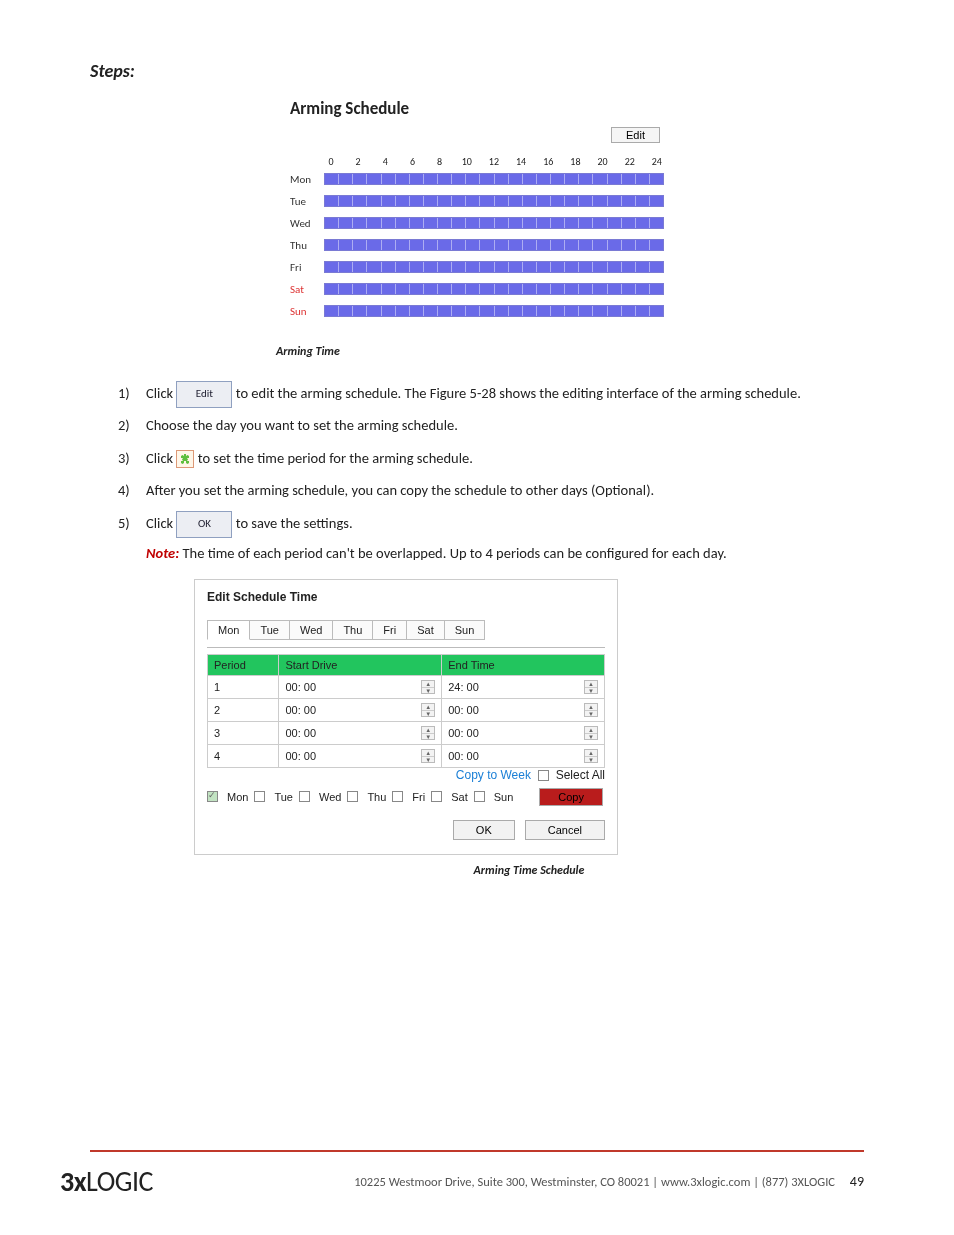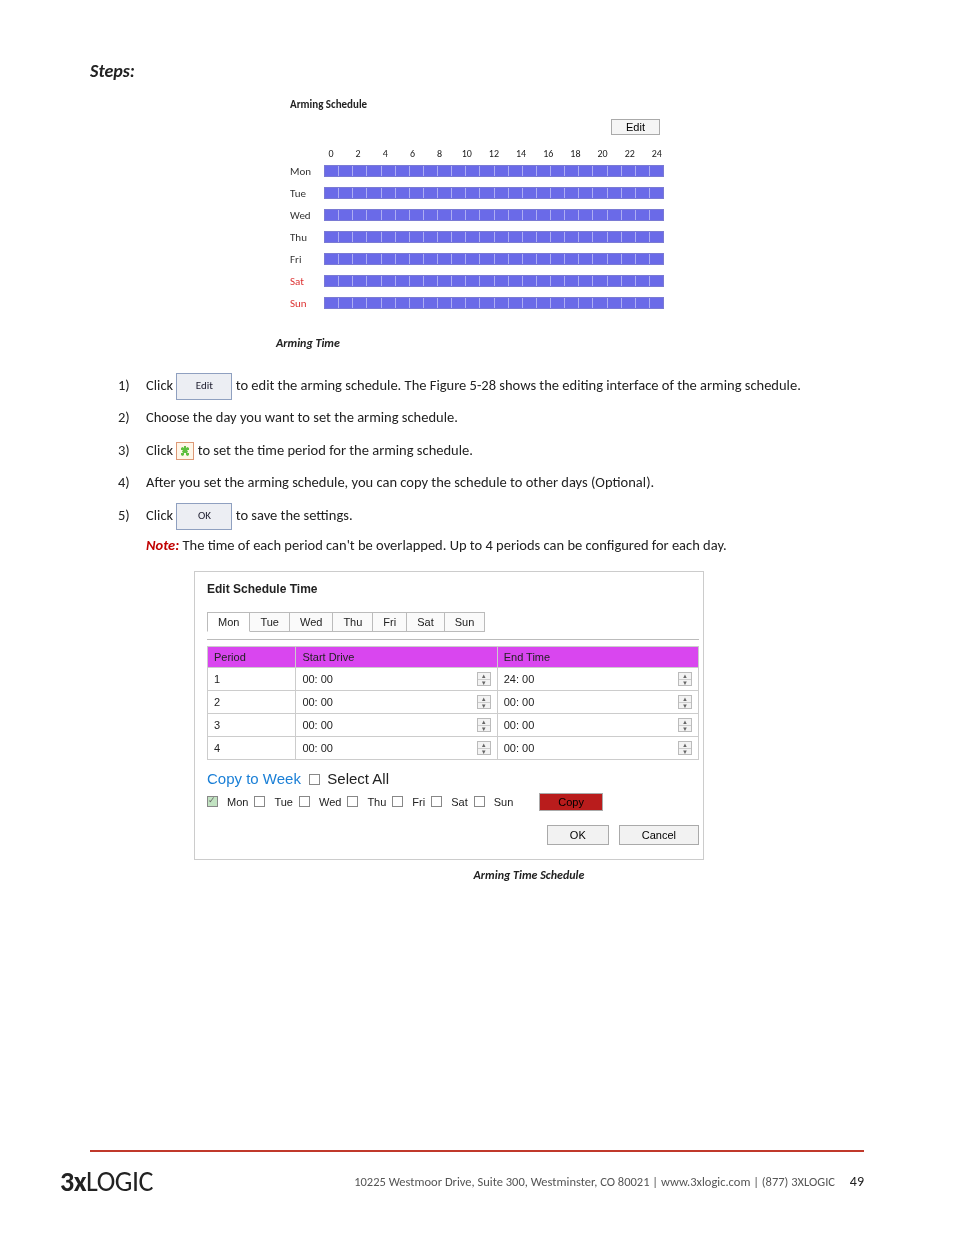--- a/index.html
+++ b/index.html
@@ -4,21 +4,21 @@
 <style>
   * { box-sizing: border-box; margin: 0; padding: 0; }
   body { font-family: Calibri, Arial, sans-serif; background: #fff; color: #222; width: 954px; margin: 0 auto; }
   .page { padding: 60px 90px 20px 90px; position: relative; min-height: 1120px; }
   .header-line { text-align: right; font-size: 14.5px; margin-bottom: 50px; }
   .header-line .bold { font-weight: 700; }
   .steps-heading { font-weight: 700; font-style: italic; font-size: 18px; margin-bottom: 10px; }
 
   
   .arm-fig { margin: 0 auto 10px auto; width: 390px; background: #fff; padding: 6px 8px 10px 8px; }
-  .arm-title { font-size: 11px; font-weight: 700; margin-bottom: 6px; }
+  .arm-title { font-size: 17px; font-weight: 700; margin-bottom: 6px; }
   .arm-toolbar { display:flex; justify-content:flex-end; border:1px solid #ccc; border-width:0; padding:2px 4px 6px 4px; }
   .arm-edit-btn { font-size: 11px; padding: 1px 14px; background: #f5f5f5; border: 1px solid #aaa; }
   .arm-grid { margin-top: 6px; }
   .hour-nums { display:flex; margin-left:34px; justify-content:space-between; font-size:10px; padding:0 0 2px 0; }
   .hour-nums span { width: 14px; text-align:center; }
   .day-row { display:flex; align-items:center; height:18px; margin-bottom:4px; }
   .daylabel { width:34px; font-size:11px; color:#333; }
   .daylabel.weekend { color:#d33; }
   .bar-wrap { flex:1; height:12px; display:flex; border:1px solid #7a7ad4; background:#6a6ae8; position:relative; }
   .bar-wrap .seg { border-right:1px solid rgba(255,255,255,0.45); flex:1; }
@@ -29,35 +29,35 @@
   ol.steps { list-style: none; counter-reset: step; margin-left: 28px; }
   ol.steps > li { counter-increment: step; position: relative; padding-left: 28px; font-size: 14.5px; line-height: 2.1; margin-bottom: 2px; }
   ol.steps > li::before { content: counter(step) ")"; position: absolute; left: 0; }
   ol.steps li .inner { line-height:1.9; }
   .btn-inline { display:inline-block; vertical-align:middle; font-size:11px; padding:2px 16px; background:#eceef3; border:1px solid #8fa0c0; color:#223; min-width:56px; text-align:center; }
   .icon-inline { display:inline-flex; align-items:center; justify-content:center; vertical-align:middle; width:18px; height:18px; border:1px solid #d97; background:#fff6e8; color:#6ac04c; font-weight:700; font-size:12px; position:relative; }
   .icon-inline svg { width:12px; height:12px; }
   .note-label { font-weight:700; font-style:italic; color:#c00000; }
 
   
-  .edit-fig { margin: 10px 0 8px 104px; width: 510px; border:1px solid #ccc; padding:10px 4px 14px 12px; background:#fff; font-family: Tahoma, Arial, sans-serif; }
+  .edit-fig { margin: 10px 0 8px 104px; width: 424px; border:1px solid #ccc; padding:10px 12px 14px 12px; background:#fff; font-family: Tahoma, Arial, sans-serif; }
   .edit-title { font-weight:700; font-size:12px; margin-bottom:16px; }
   .day-tabs { display:flex; gap:0; margin-bottom:8px; font-size:11px; }
   .day-tab { border:1px solid #bbb; padding:3px 10px; background:#fafafa; margin-left:-1px; }
   .day-tab:first-child { margin-left:0; }
   .day-tab.active { background:#fff; border-bottom-color:#fff; position:relative; z-index:1; }
   .tab-underline { border-bottom:1px solid #bbb; margin-top:-1px; margin-bottom:6px; }
   table.periods { width:100%; border-collapse:collapse; font-size:11px; }
   table.periods th, table.periods td { border:1px solid #ccc; padding:4px 6px; text-align:left; font-weight:400; }
-  table.periods th { background:#d946ef; }
+  table.periods th { background:#22c55e; }
   .time-cell { display:flex; align-items:center; justify-content:space-between; }
   .spin-icon { width:14px; height:14px; border:1px solid #bbb; background:#f3f3f3; display:inline-flex; flex-direction:column; }
   .spin-icon span { flex:1; display:flex; align-items:center; justify-content:center; font-size:6px; line-height:1; color:#666; border-bottom:1px solid #ccc; }
   .spin-icon span:last-child { border-bottom:none; }
-  .copy-row { font-size:15px; margin-top:10px; }
+  .copy-row { font-size:12px; margin-top:0;text-align:right; }
   .copy-label { color:#1a7fd6; margin-right:4px; }
   .chk { display:inline-block; width:11px; height:11px; border:1px solid #888; margin-right:3px; vertical-align:middle; background:#fff; }
   .chk.on { background:#c2e3c2; position:relative; }
   .chk.on::after { content:"✓"; position:absolute; font-size:9px; left:0; top:-2px; color:#666; }
   .day-chk-row { font-size:11px; margin-top:6px; display:flex; align-items:center; gap:6px; }
   .copy-btn { margin-left:20px; font-size:11px; padding:2px 18px; background:#b91c1c; border:1px solid #aaa; }
   .okcancel { display:flex; justify-content:flex-end; gap:10px; margin-top:14px; }
   .okcancel button { font-size:11px; padding:3px 22px; background:#f2f2f2; border:1px solid #aaa; }
   .caption2 { font-style: italic; font-weight:700; font-size: 12px; margin: 6px 0 0 104px; text-align: center; }
 

